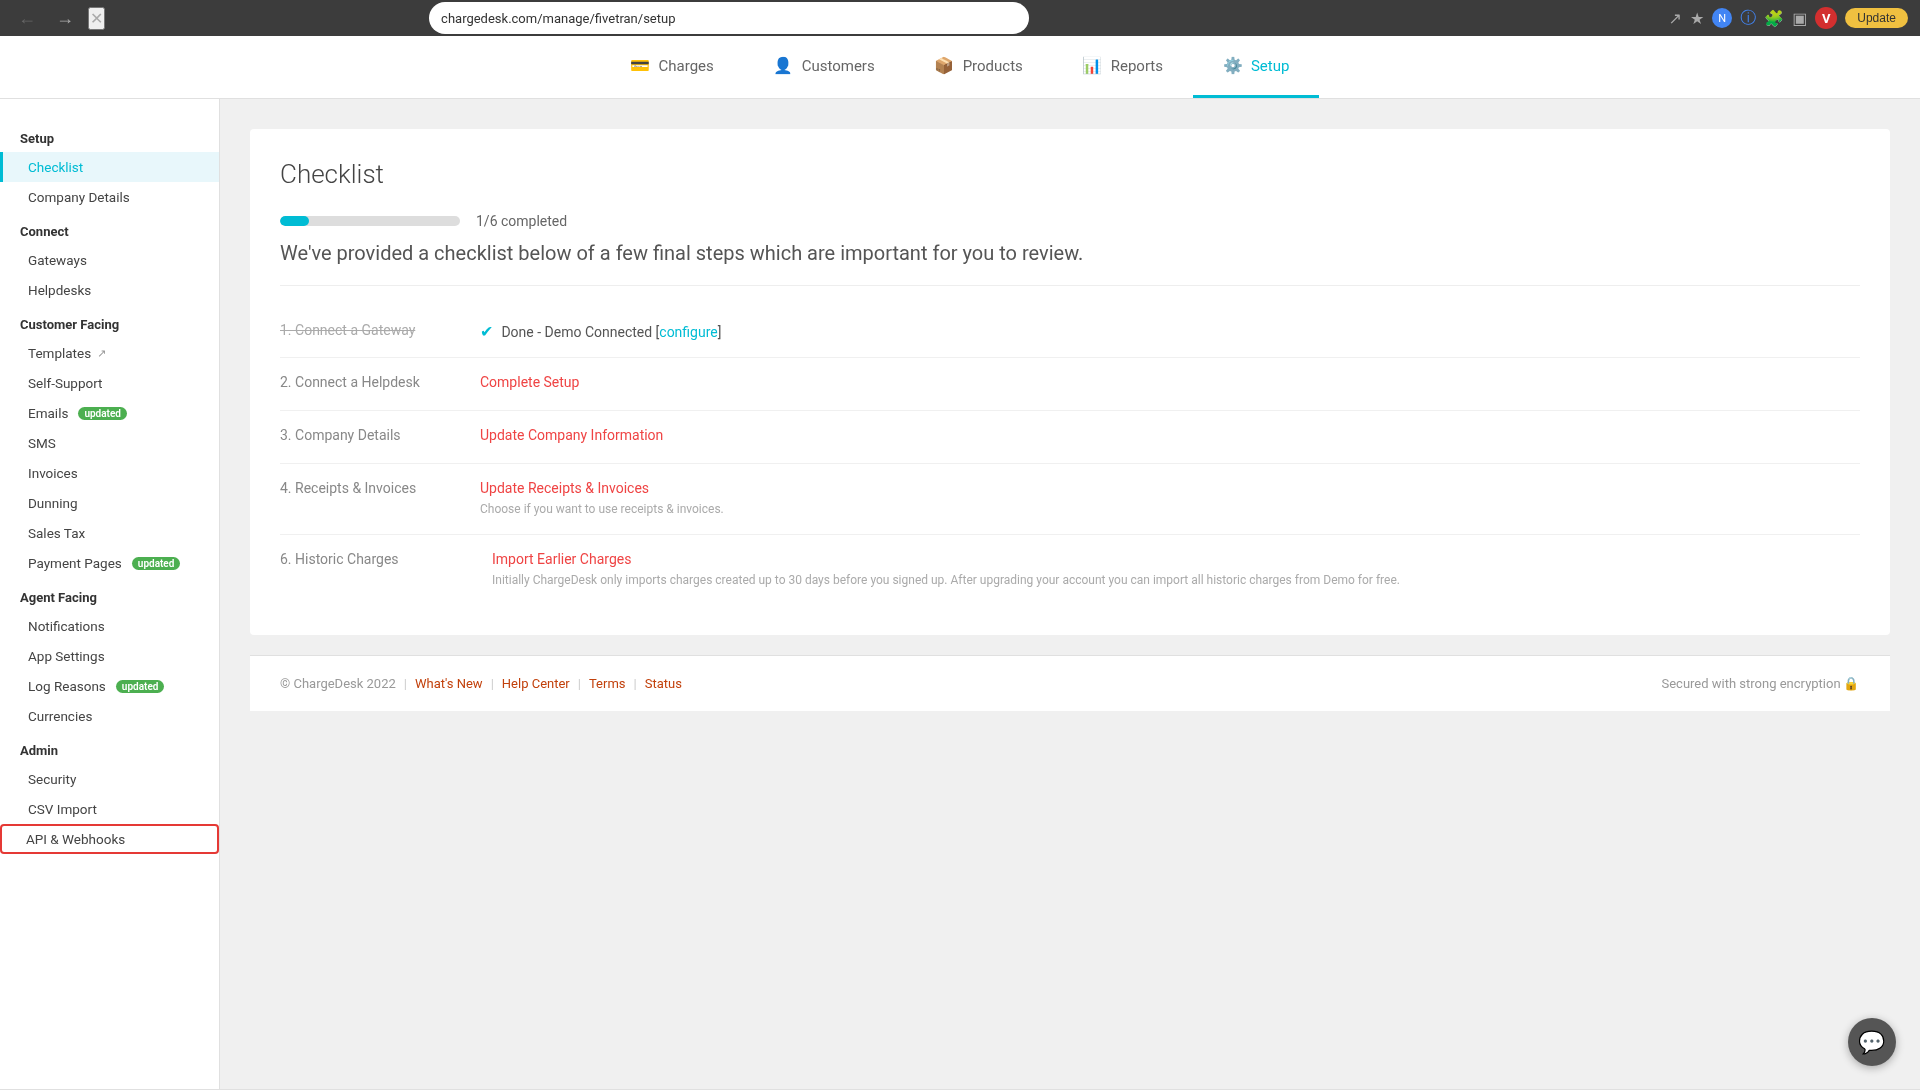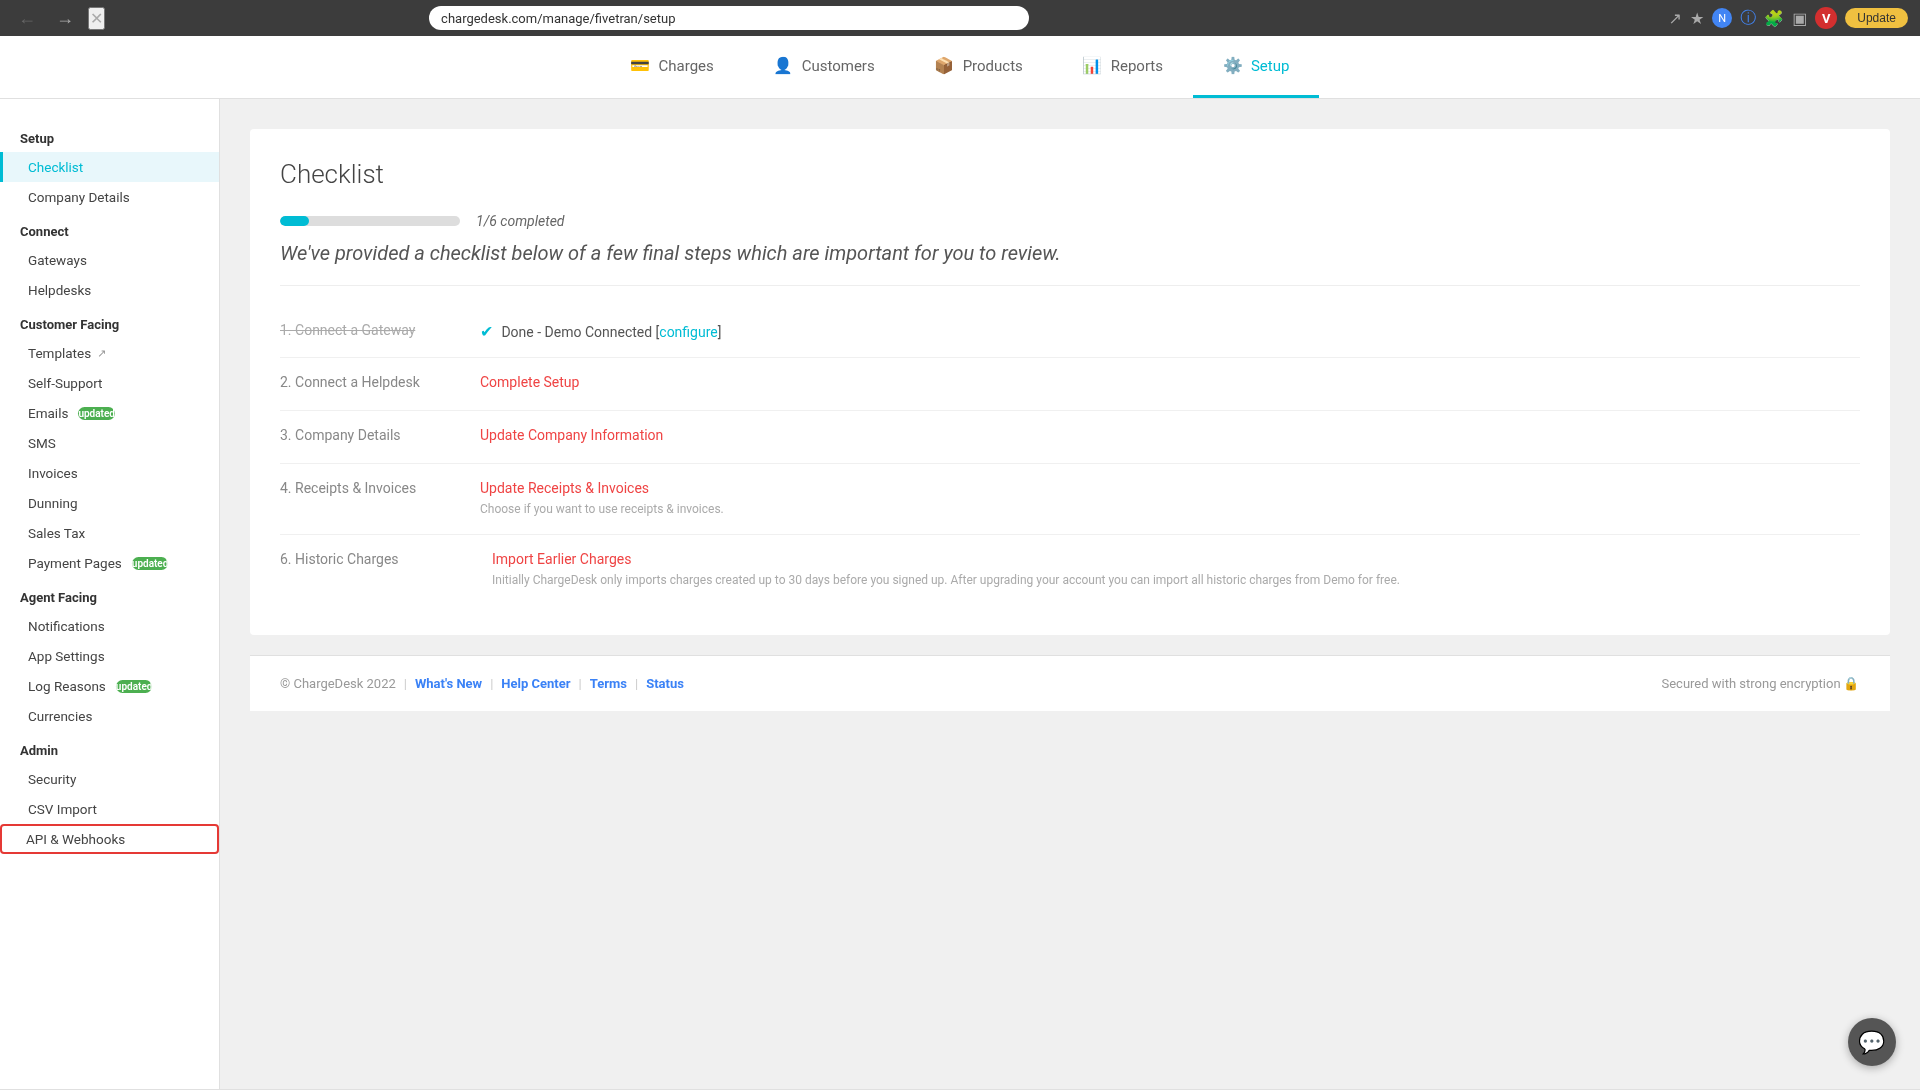--- a/index.html
+++ b/index.html
@@ -3,52 +3,52 @@
   <meta charset="utf-8">
   <style>
     * { margin: 0; padding: 0; box-sizing: border-box; }
     body { font-family: -apple-system, BlinkMacSystemFont, 'Segoe UI', Roboto, sans-serif; background: #f0f0f0; font-size: 14px; color: #333; }
 
     
     .browser-chrome { background: #3c3c3c; height: 36px; display: flex; align-items: center; padding: 0 12px; gap: 8px; }
     .browser-back-btn { color: #aaa; font-size: 18px; cursor: pointer; background: none; border: none; padding: 2px 6px; }
     .browser-back-btn.disabled { color: #666; }
     .browser-reload { color: #aaa; font-size: 16px; cursor: pointer; }
-    .browser-addressbar { flex: 1; background: #fff; border-radius: 20px; height: 24px; display: flex; align-items: center; padding: 8px 12px; font-size: 13px; color: #333; max-width: 600px; margin: 0 auto; }
+    .browser-addressbar { flex: 1; background: #fff; border-radius: 20px; height: 24px; display: flex; align-items: center; padding: 16px 12px; font-size: 13px; color: #333; max-width: 600px; margin: 0 auto; }
     .browser-actions { display: flex; align-items: center; gap: 8px; margin-left: auto; }
     .browser-icon { color: #aaa; font-size: 16px; cursor: pointer; }
     .update-btn { background: #f0c040; border: none; border-radius: 12px; padding: 3px 12px; font-size: 12px; font-weight: 400; cursor: pointer; color: #333; }
 
     
     .top-nav { background: #fff; display: flex; justify-content: center; border-bottom: 1px solid #e0e0e0; padding: 0; }
     .top-nav-inner { display: flex; }
     .nav-item { display: flex; align-items: center; gap: 8px; padding: 20px 30px; cursor: pointer; color: #666; font-size: 15px; border-bottom: 3px solid transparent; text-decoration: none; }
     .nav-item.active { color: #00bcd4; border-bottom-color: #00bcd4; }
     .nav-icon { font-size: 16px; }
 
     
     .main-layout { display: flex; min-height: calc(100vh - 100px); background: #f0f0f0; }
 
     
     .sidebar { width: 220px; background: #fff; border-right: 1px solid #e0e0e0; padding: 20px 0; flex-shrink: 0; }
     .sidebar-section-label { font-size: 13px; font-weight: 700; color: #333; padding: 12px 20px 6px 20px; }
     .sidebar-item { display: flex; align-items: center; gap: 6px; padding: 7px 20px 7px 28px; cursor: pointer; color: #444; font-size: 13.5px; text-decoration: none; }
     .sidebar-item.active { color: #00bcd4; background: #e8f7fb; border-left: 3px solid #00bcd4; padding-left: 25px; }
-    .badge { font-size: 10px; background: #4caf50; color: #fff; border-radius: 8px; padding: 1px 0; margin-left: 4px; font-weight: 600; }
+    .badge { font-size: 10px; background: #4caf50; color: #fff; border-radius: 8px; padding: 1px 6px; margin-left: 4px; font-weight: 600; }
     .ext-icon { font-size: 11px; color: #999; }
     .sidebar-item-highlighted { border: 2px solid #e53935; border-radius: 4px; padding: 5px 16px 5px 24px; }
 
     
     .content { flex: 1; padding: 30px; background: #f0f0f0; }
     .content-card { background: #fff; border-radius: 4px; padding: 30px; margin-bottom: 20px; }
 
     .page-title { font-size: 26px; font-weight: 300; color: #444; margin-bottom: 24px; }
 
     
-    .progress-section { border-bottom: 1px solid #eee; padding-bottom: 20px; margin-bottom: 20px; font-style: italic; }
+    .progress-section { border-bottom: 1px solid #eee; padding-bottom: 20px; margin-bottom: 20px; }
     .progress-row { display: flex; align-items: center; gap: 16px; margin-bottom: 12px; }
     .progress-bar-bg { width: 180px; height: 10px; background: #ddd; border-radius: 5px; overflow: hidden; }
     .progress-bar-fill { height: 100%; background: #00bcd4; border-radius: 5px; }
     .progress-text { color: #666; font-size: 14px; }
     .progress-desc { color: #555; font-size: 20px; }
 
     
     .checklist-item { display: flex; padding: 16px 0; border-bottom: 1px solid #f0f0f0; gap: 20px; }
     .checklist-item:last-child { border-bottom: none; gap: 32px; }
     .checklist-step { width: 180px; flex-shrink: 0; color: #888; font-size: 14px; }
@@ -57,21 +57,21 @@
     .checklist-done-row { display: flex; align-items: center; gap: 8px; }
     .check-icon { color: #00bcd4; font-size: 16px; }
     .done-text { color: #555; font-size: 14px; }
     .configure-link { color: #00bcd4; text-decoration: none; }
     .action-link { color: #ef4444; text-decoration: none; font-size: 14px; display: block; margin-bottom: 4px; }
     .action-desc { color: #aaa; font-size: 12px; line-height: 1.5; }
 
     
     .footer { background: #fff; border-top: 1px solid #e0e0e0; padding: 20px 30px; display: flex; justify-content: space-between; align-items: flex-end; margin-top: 20px; }
     .footer-links { display: flex; gap: 8px; align-items: center; color: #999; font-size: 13px; }
-    .footer-links a { color: #3b82f6; text-decoration: none; font-weight: bold; }
+    .footer-links a { color: #c2410c; text-decoration: none; }
     .footer-sep { color: #ccc; }
     .footer-secure { color: #999; font-size: 13px; }
 
     
     .chat-btn { position: fixed; bottom: 24px; right: 24px; width: 48px; height: 48px; background: #555; border-radius: 50%; display: flex; align-items: center; justify-content: center; cursor: pointer; color: #fff; font-size: 22px; box-shadow: 0 2px 8px rgba(0,0,0,0.3); }
 
     
     .status-bar { background: #fff; border-top: 1px solid #e0e0e0; padding: 4px 12px; font-size: 12px; color: #666; display: flex; justify-content: flex-end; }
   </style>
 </head>

